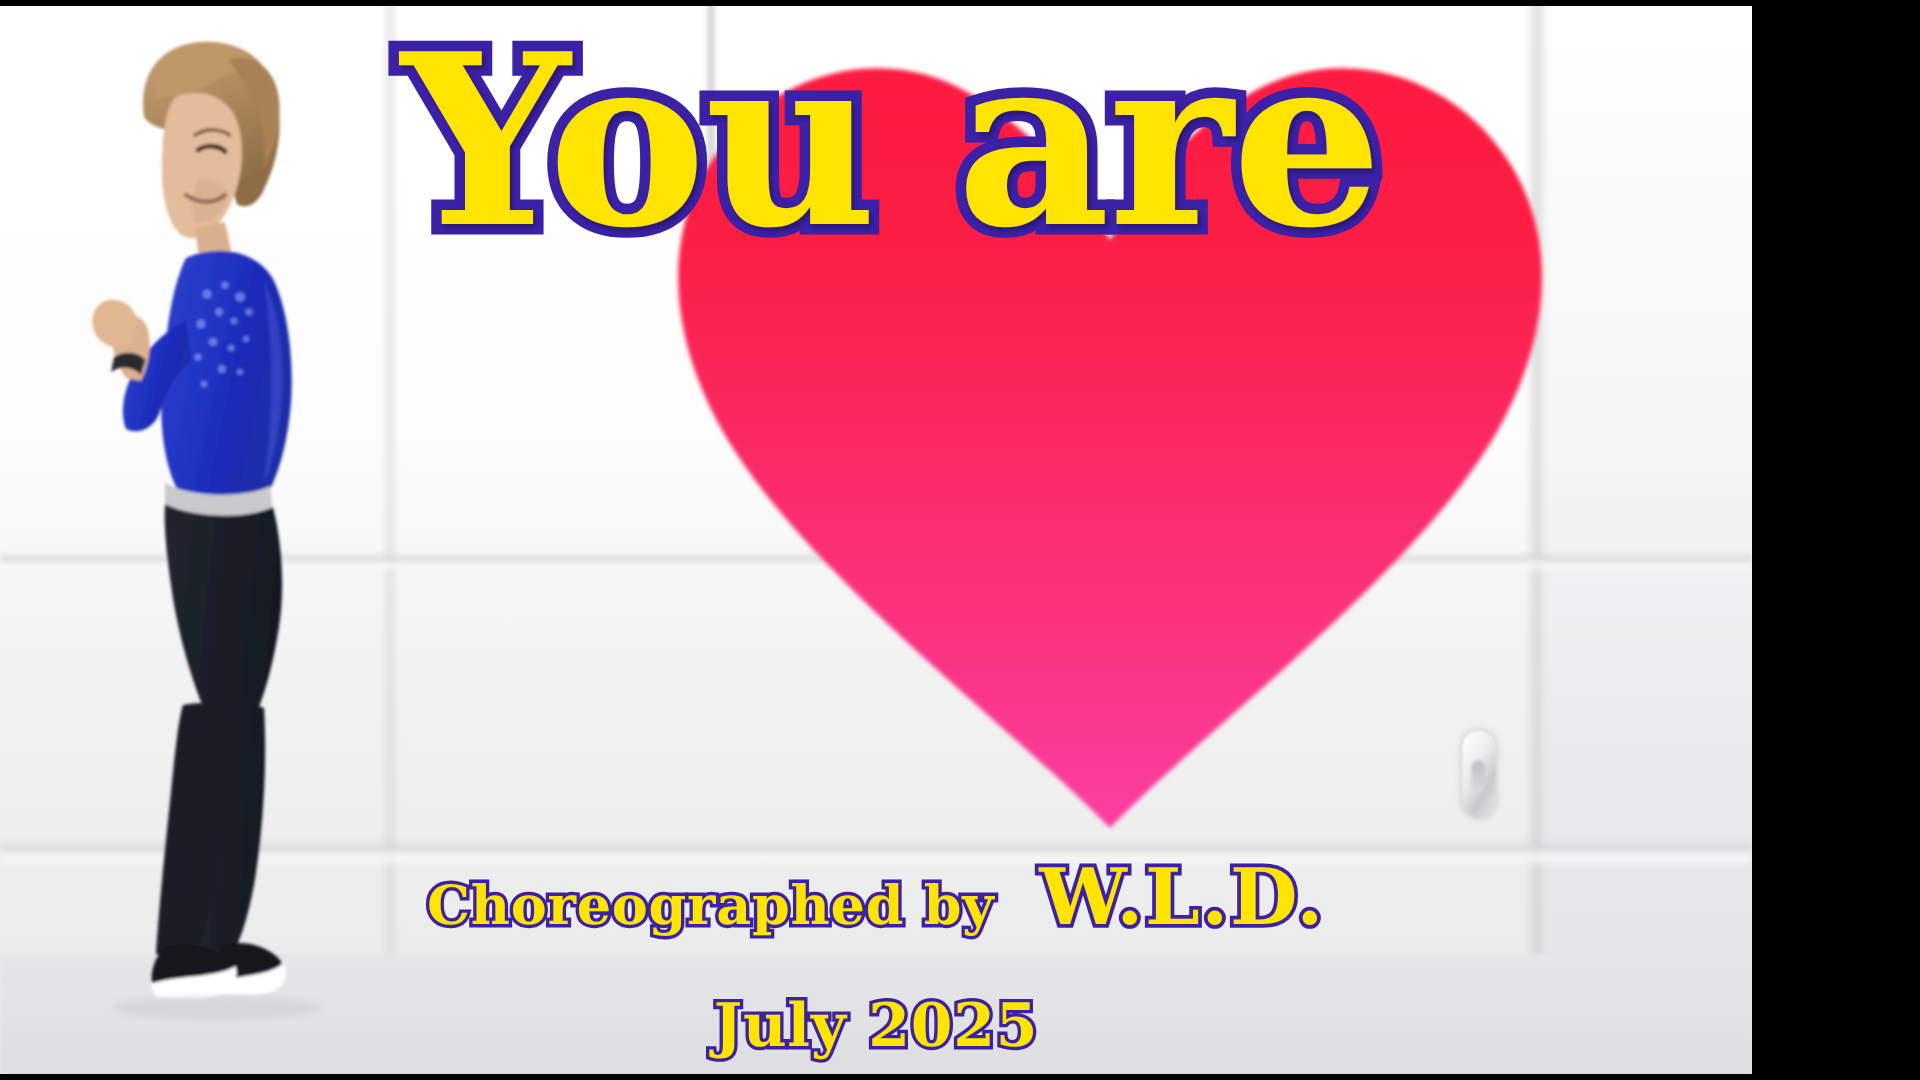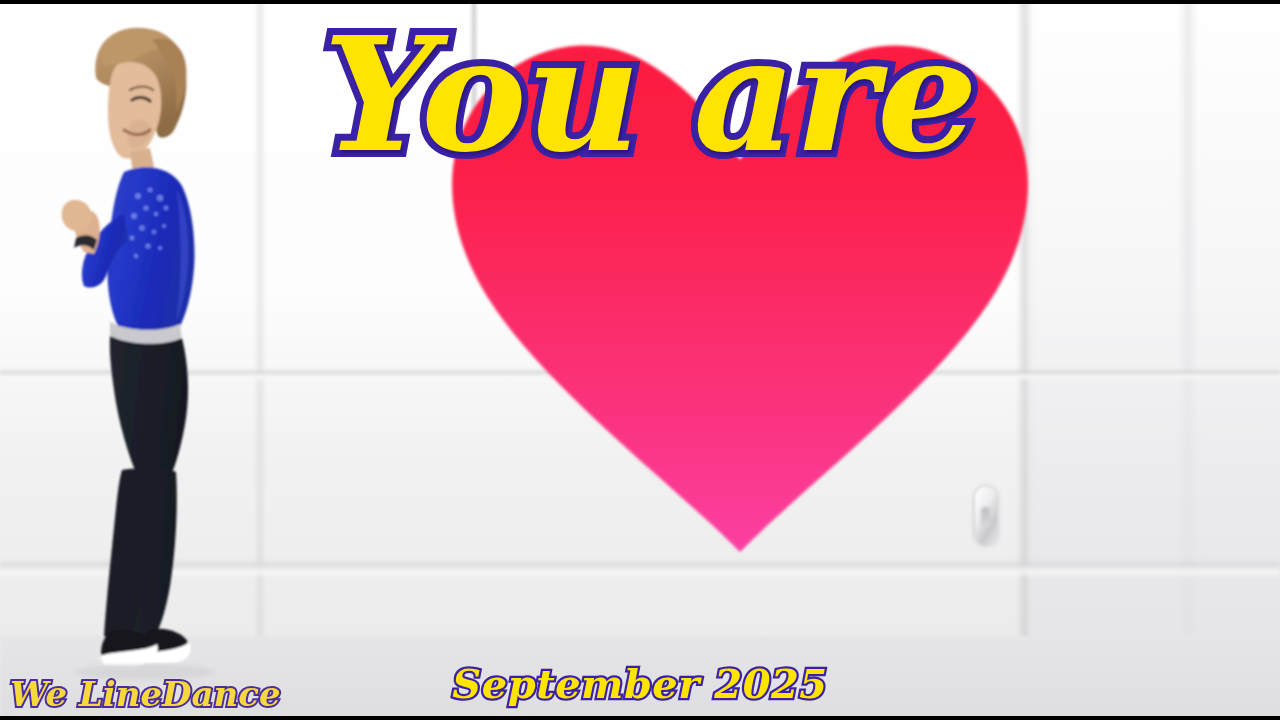--- a/index.html
+++ b/index.html
@@ -2,26 +2,25 @@
 <html><head>
 <meta charset="utf-8">
 <style>
   html, body {
     margin: 0;
     padding: 0;
     background: #000;
   }
   #stage {
     position: relative;
-    width: 1280px;
+    width: 1168px;
     height: 720px;
     overflow: hidden;
     background: #f4f4f4;
     font-family: "Liberation Serif", "DejaVu Serif", serif;
-    font-style: italic;
   }
 
   
   .bg-base {
     position: absolute;
     inset: 0;
     background:
       linear-gradient(180deg,
         #ffffff 0%,
         #fdfdfd 40%,
@@ -368,25 +367,25 @@
                C462 24 538 44 576 104
                C612 160 602 234 558 300
                C500 388 370 486 310 548 Z" fill="url(#heartG)"></path>
     </svg>
   </div>
 
   <div class="title-block">
     <div class="title-line title-line-1">You are</div>
   </div>
 
+  <div class="credit-row">
+    <span class="credit-by">Choreographed by</span><span class="credit-wld">W.L.D.</span>
+  </div>
 
   <div class="credit-date">
-    <span>September 2025</span>
-  </div>
-
-  <div class="watermark">
-    <span>We LineDance</span>
-  </div>
+    <span>July 2025</span>
+  </div>
+
 
   <div class="bar bar-top"></div>
   <div class="bar bar-bottom"></div>
 
 </div>
 
 </body></html>

